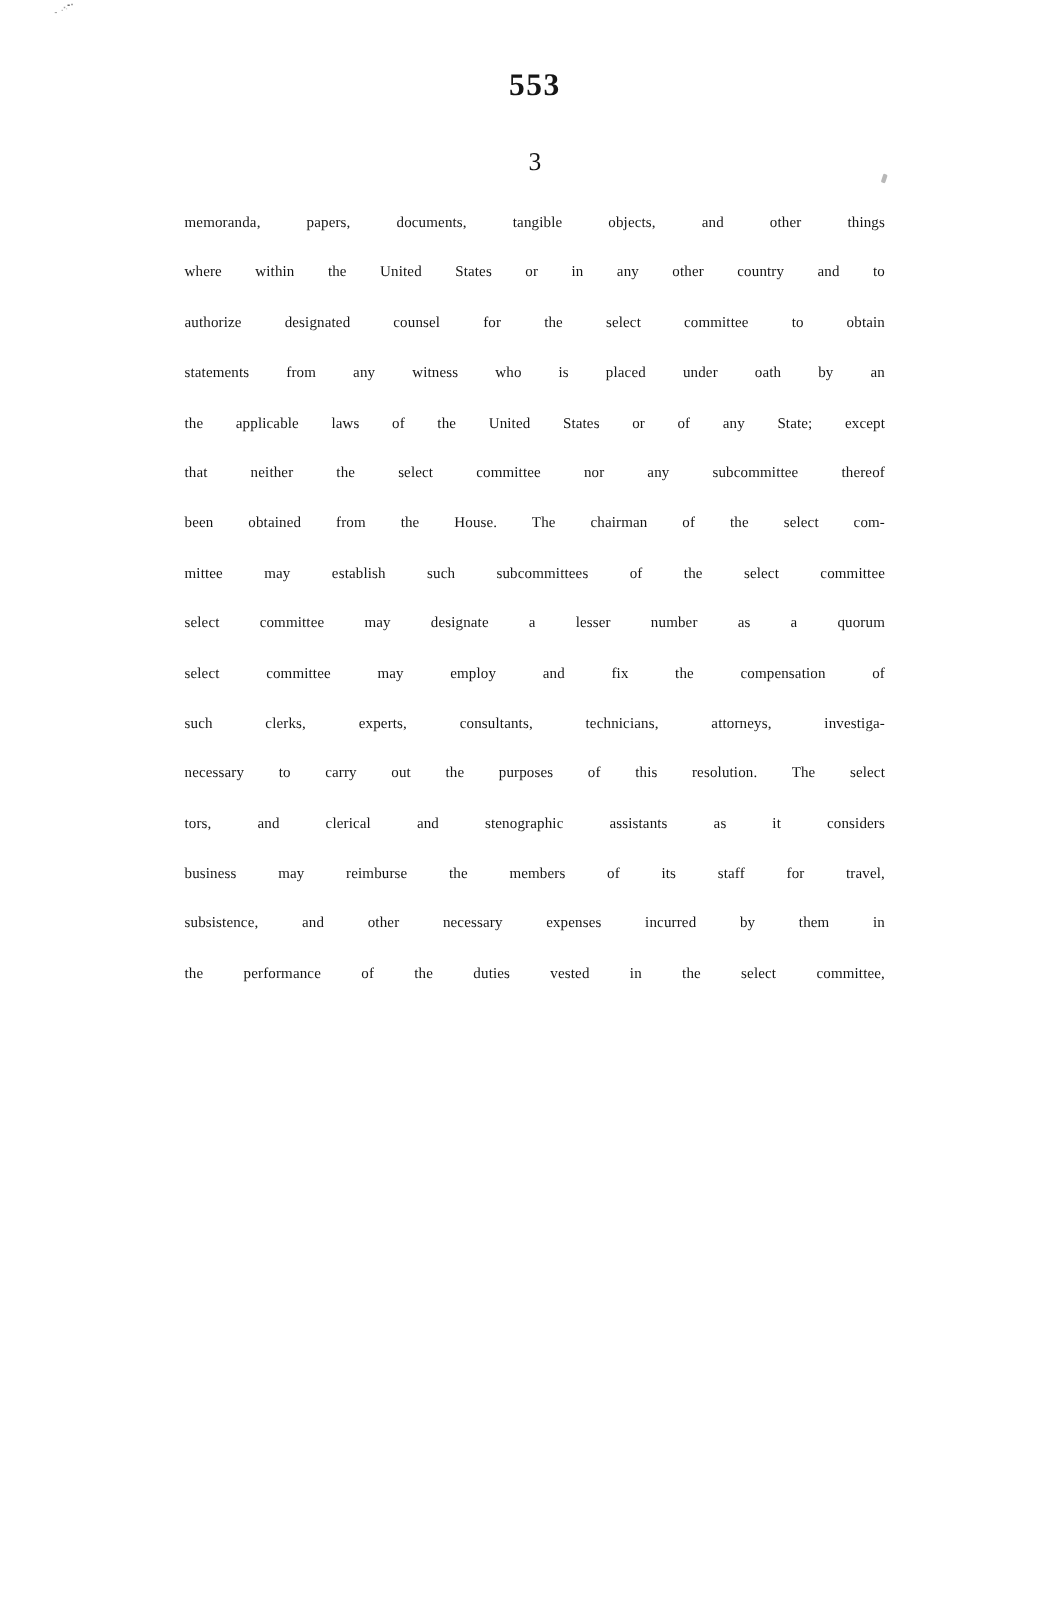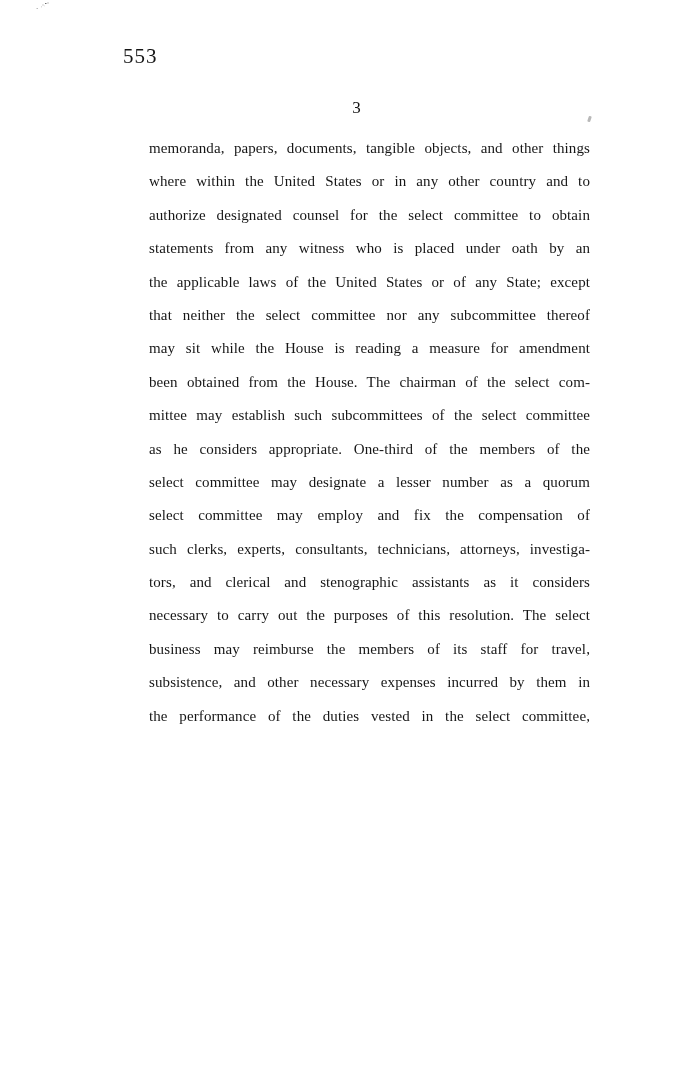--- a/index.html
+++ b/index.html
@@ -32,51 +32,50 @@
     background: #9a9a9a;
     transform: rotate(18deg);
     border-radius: 1px;
     opacity: 0.7;
   }
   .page-number {
     position: absolute;
     left: 123px;
     top: 44px;
     width: 467px;
-    text-align: left;
+    text-align: center;
     font-size: 21px;
-    font-weight: normal;
+    font-weight: bold;
     letter-spacing: 1px;
   }
   .section-number {
     position: absolute;
     left: 123px;
     top: 98px;
     width: 467px;
     text-align: center;
     font-size: 17px;
     font-weight: 500;
   }
   .body-text {
     position: absolute;
     left: 123px;
     top: 132px;
     width: 467px;
   }
   .line {
     height: 33.4px;
     line-height: 33.4px;
-    font-size: 15px;
+    font-size: 10px;
     font-weight: 500;
     text-align: justify;
     -moz-text-align-last: justify;
     text-align-last: justify;
     white-space: normal;
     letter-spacing: 0.1px;
-    margin-left: 26px;
   }
 </style>
 </head>
 <body>
 
 <div class="page">
 
   <svg class="smudge" viewBox="0 0 36 36" width="36" height="36" aria-hidden="true">
     <rect x="22" y="2" width="3" height="2" fill="#555" opacity="0.85"></rect>
     <rect x="27" y="1" width="2" height="2" fill="#666" opacity="0.8"></rect>
@@ -92,27 +91,25 @@
 
   <div class="section-number">3</div>
 
   <div class="body-text">
     <div class="line">memoranda, papers, documents, tangible objects, and other things</div>
     <div class="line">where within the United States or in any other country and to</div>
     <div class="line">authorize designated counsel for the select committee to obtain</div>
     <div class="line">statements from any witness who is placed under oath by an</div>
     <div class="line">the applicable laws of the United States or of any State; except</div>
     <div class="line">that neither the select committee nor any subcommittee thereof</div>
-    <div class="line">may sit while the House is reading a measure for amendment</div>
     <div class="line">been obtained from the House. The chairman of the select com-</div>
     <div class="line">mittee may establish such subcommittees of the select committee</div>
-    <div class="line">as he considers appropriate. One-third of the members of the</div>
     <div class="line">select committee may designate a lesser number as a quorum</div>
     <div class="line">select committee may employ and fix the compensation of</div>
     <div class="line">such clerks, experts, consultants, technicians, attorneys, investiga-</div>
+    <div class="line">necessary to carry out the purposes of this resolution. The select</div>
     <div class="line">tors, and clerical and stenographic assistants as it considers</div>
-    <div class="line">necessary to carry out the purposes of this resolution. The select</div>
     <div class="line">business may reimburse the members of its staff for travel,</div>
     <div class="line">subsistence, and other necessary expenses incurred by them in</div>
     <div class="line">the performance of the duties vested in the select committee,</div>
   </div>
 
 </div>
 
 </body></html>

